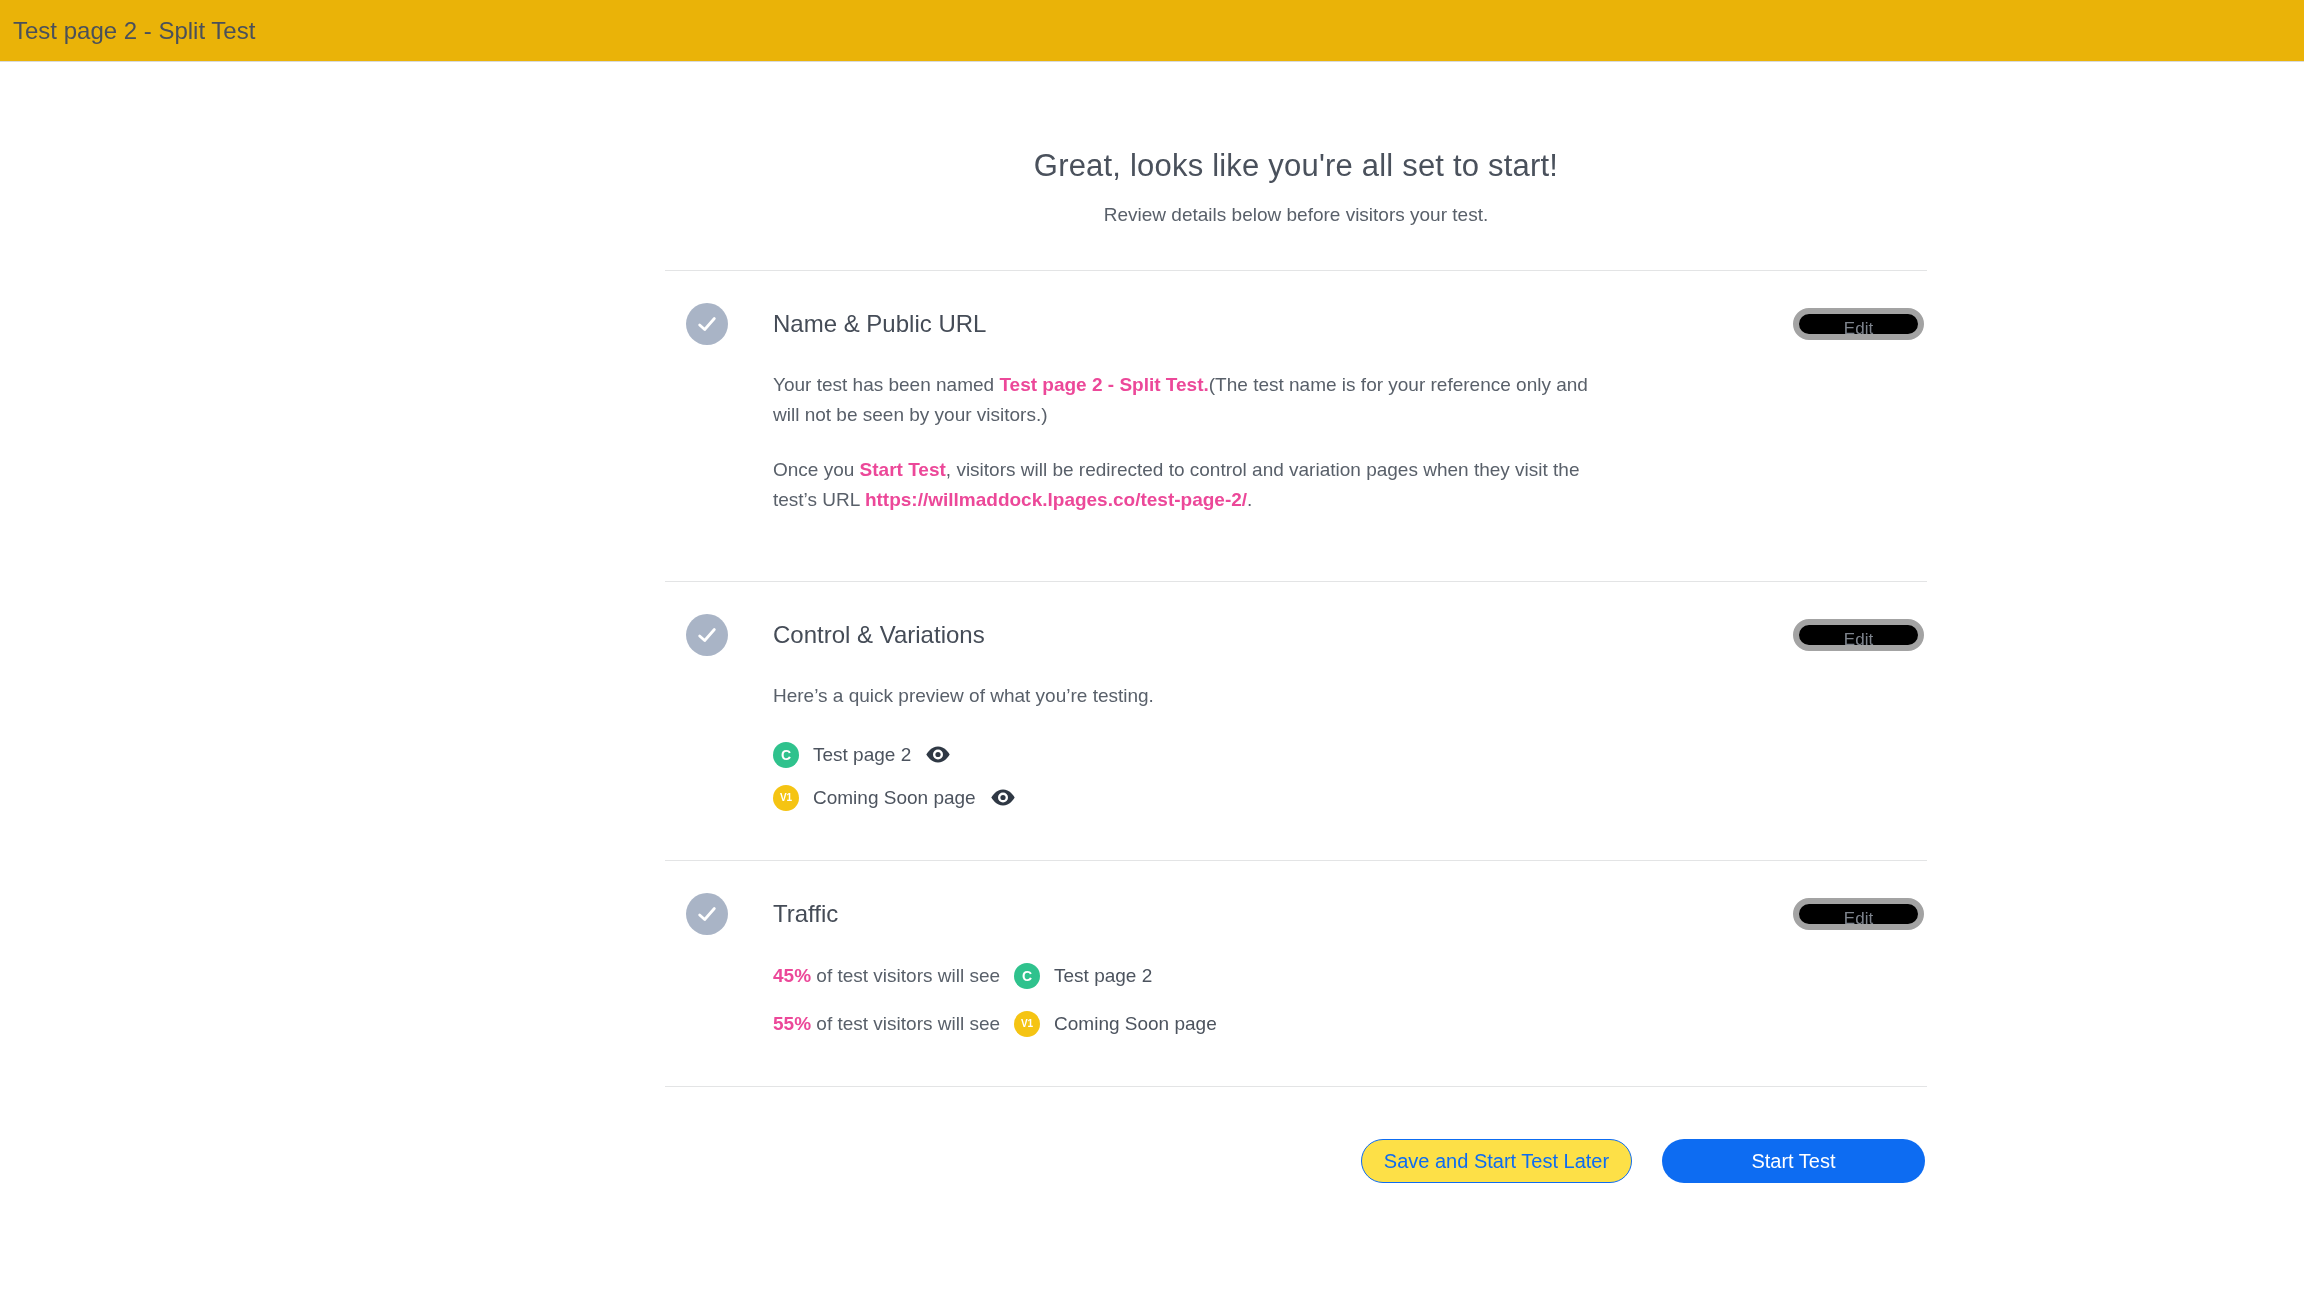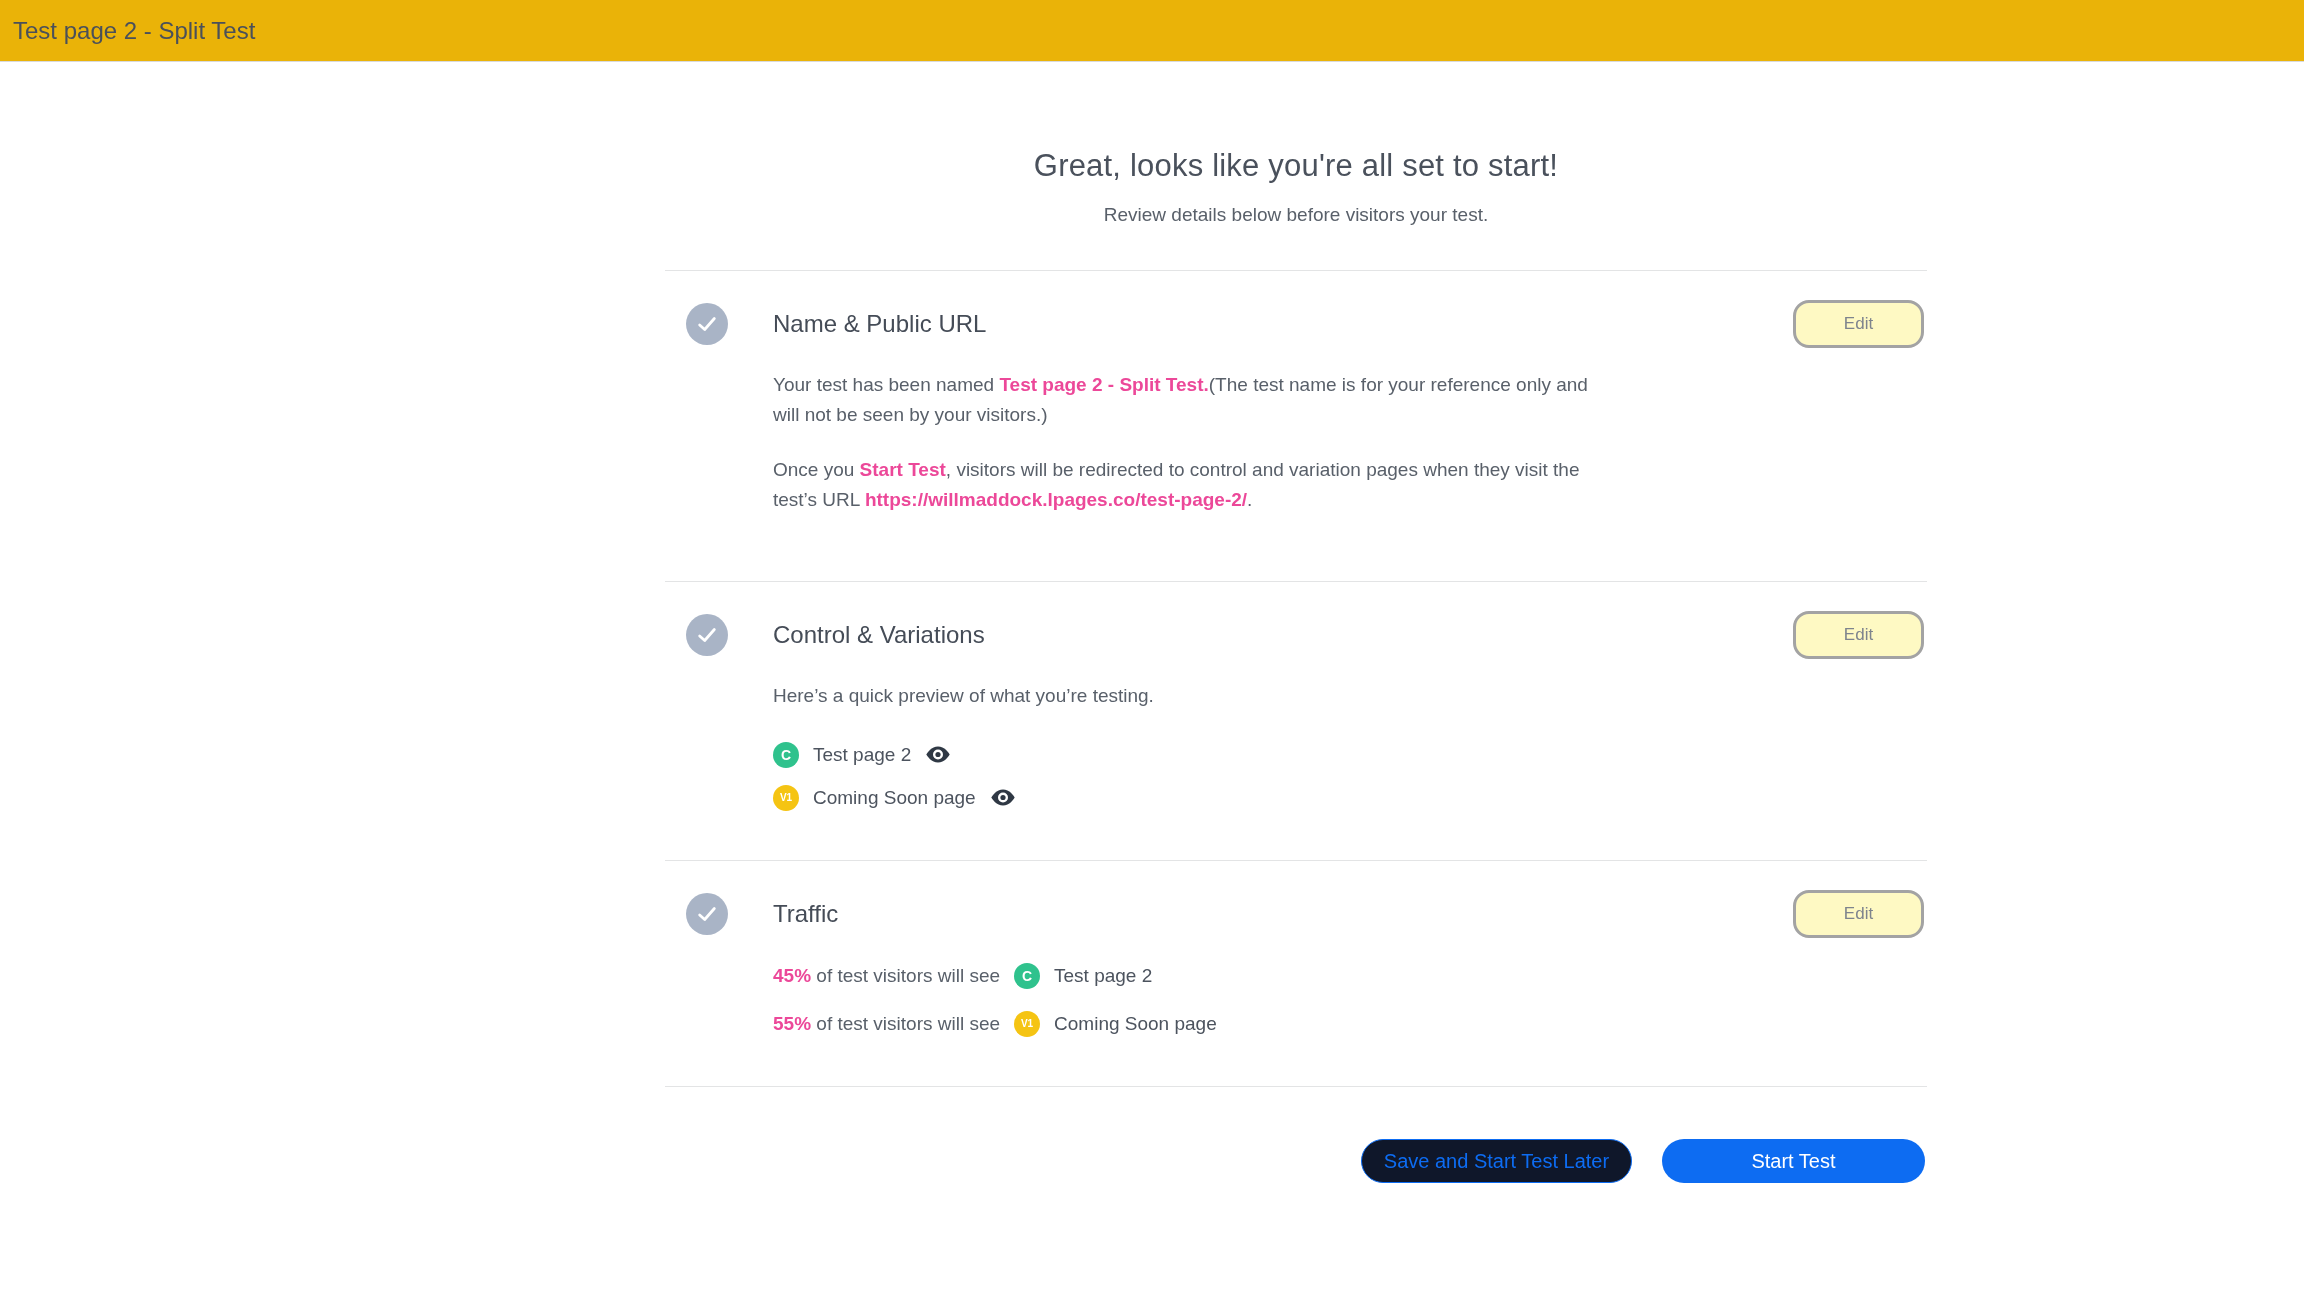--- a/index.html
+++ b/index.html
@@ -67,24 +67,24 @@
   .section-title {
     font-size: 24px;
     font-weight: 400;
     color: #454c57;
     margin-left: 45px;
   }
   .edit-btn {
     margin-left: auto;
     margin-right: 3px;
     width: 131px;
-    height: 48px;
+    height: 32px;
     border-radius: 16px;
-    border: 3px solid #a3a3a3;
-    background: #fef9c3;
+    border: 6px solid #a3a3a3;
+    background: #000000;
     color: #7e848d;
     font-size: 17px;
     font-family: inherit;
     cursor: pointer;
     line-height: 30px;
     text-align: center;
   }
 
   .section-body {
     margin-left: 108px;
@@ -154,21 +154,21 @@
   .btn {
     height: 44px;
     border-radius: 22px;
     font-size: 20px;
     font-family: inherit;
     cursor: pointer;
     text-align: center;
   }
   .btn-outline {
     width: 271px;
-    background: #0f172a;
+    background: #fde047;
     border: 1px solid;
   }
   .btn-primary {
     width: 263px;
     border: none;
     color: #ffffff;
   }
 </style>
 </head>
 <body>

